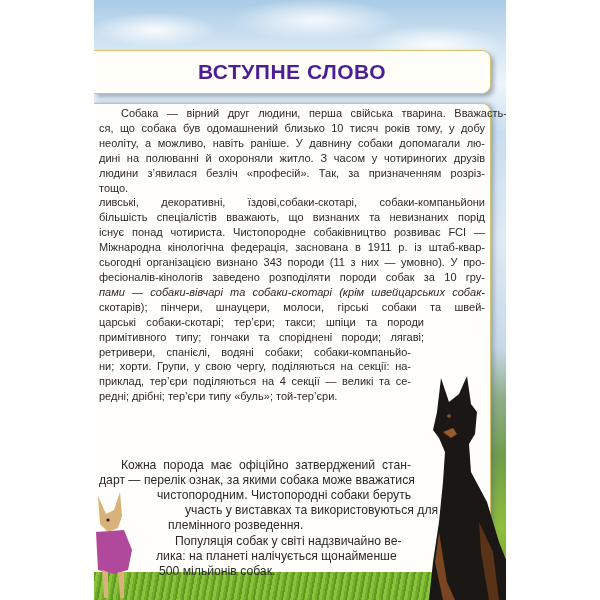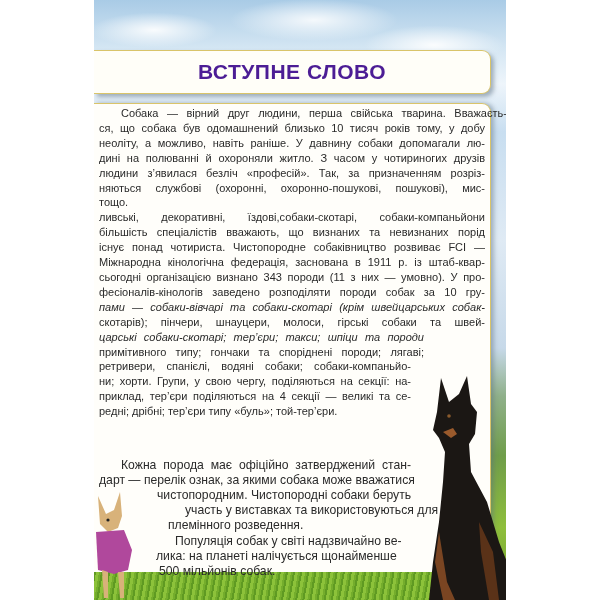--- a/index.html
+++ b/index.html
@@ -42,33 +42,32 @@
   <div class="text-box"></div>
   <div class="grass"></div>
 
   <div class="body-text">
     <div id="p1">
         <div style="white-space: nowrap; padding-left: 22px; text-align: justify; text-align-last: justify; width: 386px;">Собака — вірний друг людини, перша свійська тварина. Вважаєть-</div>
         <div style="white-space: nowrap; text-align: justify; text-align-last: justify; width: 386px;">ся, що собака був одомашнений близько 10 тисяч років тому, у добу</div>
         <div style="white-space: nowrap; text-align: justify; text-align-last: justify; width: 386px;">неоліту, а можливо, навіть раніше. У давнину собаки допомагали лю-</div>
         <div style="white-space: nowrap; text-align: justify; text-align-last: justify; width: 386px;">дині на полюванні й охороняли житло. З часом у чотириногих друзів</div>
         <div style="white-space: nowrap; text-align: justify; text-align-last: justify; width: 386px;">людини з’явилася безліч «професій». Так, за призначенням розріз-</div>
-        <div style="white-space: nowrap; text-align: justify; text-align-last: justify; width: 386px;">няються службові (охоронні, охоронно-пошукові, пошукові), мис-</div>
         <div style="white-space: nowrap;">тощо.</div>
         <div style="white-space: nowrap; text-align: justify; text-align-last: justify; width: 386px;">ливські, декоративні, їздові,собаки-скотарі, собаки-компаньйони</div>
       </div>
     <div id="p2">
         <div style="white-space: nowrap; text-align: justify; text-align-last: justify; width: 386px;">більшість спеціалістів вважають, що визнаних та невизнаних порід</div>
         <div style="white-space: nowrap; text-align: justify; text-align-last: justify; width: 386px;">існує понад чотириста. Чистопородне собаківництво розвиває FCI —</div>
         <div style="white-space: nowrap; text-align: justify; text-align-last: justify; width: 386px;">Міжнародна кінологічна федерація, заснована в 1911 р. із штаб-квар-</div>
         <div style="white-space: nowrap; text-align: justify; text-align-last: justify; width: 386px;">сьогодні організацією визнано 343 породи (11 з них — умовно). У про-</div>
         <div style="white-space: nowrap; text-align: justify; text-align-last: justify; width: 386px;">фесіоналів-кінологів заведено розподіляти породи собак за 10 гру-</div>
         <div style="white-space: nowrap; text-align: justify; text-align-last: justify; width: 386px; font-style: italic;">пами — собаки-вівчарі та собаки-скотарі (крім швейцарських собак-</div>
         <div style="white-space: nowrap; text-align: justify; text-align-last: justify; width: 386px;">скотарів); пінчери, шнауцери, молоси, гірські собаки та швей-</div>
-        <div style="white-space: nowrap; text-align: justify; text-align-last: justify; width: 325px; font-style: italic;">царські собаки-скотарі; тер’єри; такси; шпіци та породи</div>
+        <div style="white-space: nowrap; text-align: justify; text-align-last: justify; width: 325px;">царські собаки-скотарі; тер’єри; такси; шпіци та породи</div>
         <div style="white-space: nowrap; text-align: justify; text-align-last: justify; width: 325px;">примітивного типу; гончаки та споріднені породи; лягаві;</div>
         <div style="white-space: nowrap; text-align: justify; text-align-last: justify; width: 312px;">ретривери, спанієлі, водяні собаки; собаки-компаньйо-</div>
         <div style="white-space: nowrap; text-align: justify; text-align-last: justify; width: 312px;">ни; хорти. Групи, у свою чергу, поділяються на секції: на-</div>
         <div style="white-space: nowrap; text-align: justify; text-align-last: justify; width: 312px;">приклад, тер’єри поділяються на 4 секції — великі та се-</div>
         <div style="white-space: nowrap;">редні; дрібні; тер’єри типу «буль»; той-тер’єри.</div>
       </div>
   </div>
 
   <div id="p3" class="tail" style="left: 0px; top: 0px;">
       <div style="position: absolute; left: 27px; top: 458px; white-space: nowrap; width: 290px; text-align: justify; text-align-last: justify;">Кожна порода має офіційно затверджений стан-</div>

